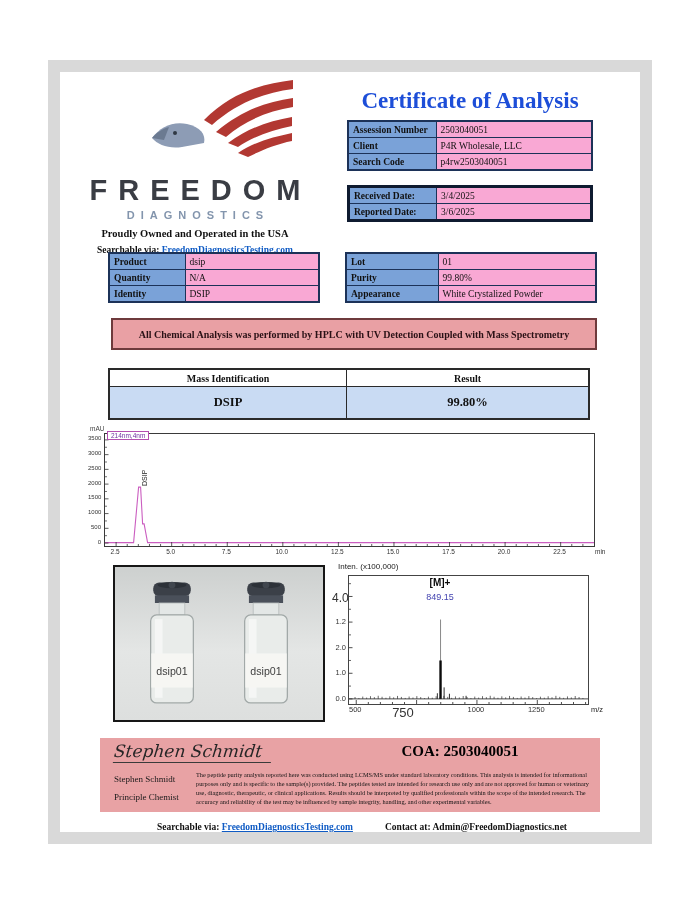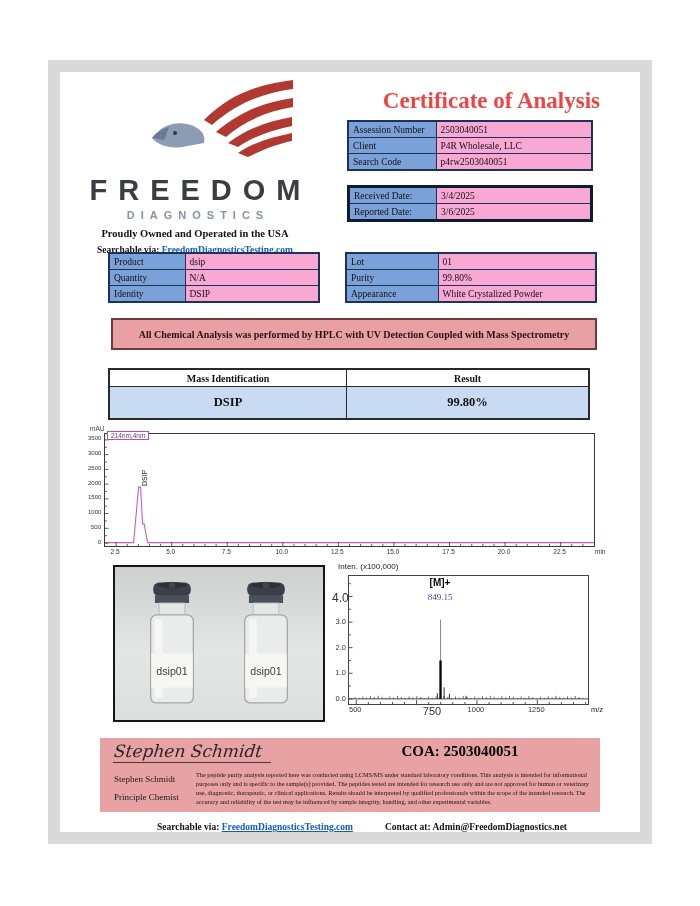--- a/index.html
+++ b/index.html
@@ -13,27 +13,27 @@
   #logo-block{left:10px;top:6px;width:250px;height:176px;}
   #eagle{left:72px;top:2px;width:152px;height:90px;}
   #brand{left:0;top:96px;width:250px;text-align:center;font-family:"Liberation Sans",sans-serif;
          font-weight:bold;font-size:29px;color:#3a3d44;letter-spacing:11px;text-indent:11px;}
   #subbrand{left:0;top:131px;width:250px;text-align:center;font-family:"Liberation Sans",sans-serif;
          font-weight:bold;font-size:11px;color:#8395ad;letter-spacing:6px;text-indent:6px;}
   #tagline{left:0;top:150px;width:250px;text-align:center;font-weight:bold;font-size:10.5px;}
   #logo-search{left:0;top:167px;width:250px;text-align:center;font-weight:bold;font-size:9.5px;}
   a.link{color:#0f5bc4;text-decoration:underline;}
 
-  #title{left:280px;top:16px;width:260px;text-align:right;font-weight:bold;font-size:23px;color:#ef4444;}
+  #title{left:280px;top:16px;width:260px;text-align:center;font-weight:bold;font-size:23px;color:#1d4ed8;}
 
   
   table.bt{border-collapse:collapse;width:100%;table-layout:fixed;}
   table.bt td{border:1.2px solid #1c3258;font-size:9.5px;padding:1px 4px;height:13px;
               overflow:hidden;white-space:nowrap;}
-  table.bt td.lbl{background:#7aa2d8;font-weight:normal;}
+  table.bt td.lbl{background:#7aa2d8;font-weight:bold;}
   table.bt td.val{background:#f9a8d4;}
   #info-table{left:287px;top:48px;width:246px;}
   #info-table table{border:2px solid #1c3258;}
   #dates-table{left:287px;top:113px;width:246px;}
   #dates-table table{border:3px solid #0f1b30;}
   #product-table{left:48px;top:180px;width:212px;}
   #product-table table{border:2px solid #1c3258;}
   #lot-table{left:285px;top:180px;width:252px;}
   #lot-table table{border:2px solid #1c3258;}
 
@@ -64,21 +64,21 @@
   .vial{position:absolute;top:3px;width:82px;height:148px;}
   #vial1{left:16px;} #vial2{left:110px;}
   .vial-label-text{font-family:"Liberation Sans",sans-serif;}
 
   
   #spec{left:270px;top:490px;width:290px;height:156px;}
   #spec-title{left:8px;top:0;font-family:"Liberation Sans",sans-serif;font-size:8px;color:#222;}
   #spec-plotwrap{left:18px;top:13px;width:239px;height:128px;border:1px solid #444;background:#fff;}
   #spec-mplus{left:80px;top:15px;width:60px;text-align:center;font-family:"Liberation Sans",sans-serif;
               font-weight:bold;font-size:10px;color:#0a0a0a;}
-  #spec-mz-val{left:80px;top:30px;width:60px;text-align:center;font-family:Liberation Serif, serif;
+  #spec-mz-val{left:80px;top:30px;width:60px;text-align:center;font-family:Liberation Sans, sans-serif;
                font-size:9px;color:#4343b0;}
   #spec-xunit{left:261px;top:143px;font-family:"Liberation Sans",sans-serif;font-size:7.5px;color:#222;}
 
   
   #signature{left:40px;top:666px;width:500px;height:74px;background:#e8a2a4;}
   #sig-script{left:14px;top:3px;width:158px;font-family:"DejaVu Serif",serif;font-style:italic;
               font-size:17px;color:#262626;transform:skewX(-6deg);border-bottom:1.2px solid #3a3a3a;
               padding-bottom:1px;}
   #sig-coa{left:260px;top:5px;width:200px;text-align:center;font-weight:bold;font-size:15px;color:#000;}
   #sig-name{left:14px;top:36px;font-size:9px;color:#1a1a1a;}
@@ -437,27 +437,27 @@
             <line x1="0" y1="84.47999999999999" x2="2" y2="84.47999999999999" stroke="#222" stroke-width="0.7"></line>
             <line x1="0" y1="58.879999999999995" x2="2" y2="58.879999999999995" stroke="#222" stroke-width="0.7"></line>
             <line x1="0" y1="33.279999999999994" x2="2" y2="33.279999999999994" stroke="#222" stroke-width="0.7"></line>
             <line x1="0" y1="7.679999999999995" x2="2" y2="7.679999999999995" stroke="#222" stroke-width="0.7"></line>
           </svg>
     </div>
     <div id="spec-mplus" class="abs">[M]+</div>
     <div id="spec-mz-val" class="abs">849.15</div>
     <div id="spec-xunit" class="abs">m/z</div>
   <div class="tick" style="left: 11.2424px; top: 143px; width: 28px; text-align: center; font-size: 7.5px;">500</div>
-        <div class="tick" style="left: 88px; top: 143px; width: 28px; text-align: center; font-size: 11px;">750</div>
+        <div class="tick" style="left: 59px; top: 143px; width: 28px; text-align: center; font-size: 13px;">750</div>
         <div class="tick" style="left: 131.949px; top: 143px; width: 28px; text-align: center; font-size: 7.5px;">1000</div>
         <div class="tick" style="left: 192.303px; top: 143px; width: 28px; text-align: center; font-size: 7.5px;">1250</div>
         <div class="tick" style="left: 2px; top: 131.88px; width: 14px; text-align: right; font-size: 7.5px;">0.0</div>
         <div class="tick" style="left: 2px; top: 106.28px; width: 14px; text-align: right; font-size: 7.5px;">1.0</div>
         <div class="tick" style="left: 2px; top: 80.68px; width: 14px; text-align: right; font-size: 7.5px;">2.0</div>
-        <div class="tick" style="left: 2px; top: 55.08px; width: 14px; text-align: right; font-size: 7.5px;">3.0</div>
+        <div class="tick" style="left: 2px; top: 55.08px; width: 14px; text-align: right; font-size: 7.5px;">1.2</div>
         <div class="tick" style="left: 2px; top: 29.48px; width: 14px; text-align: right; font-size: 12px;">4.0</div>
       </div>
 
   <div id="signature" class="abs">
     <div id="sig-script" class="abs">Stephen Schmidt</div>
     <div id="sig-coa" class="abs">COA: 2503040051</div>
     <div id="sig-name" class="abs">Stephen Schmidt</div>
     <div id="sig-title" class="abs">Principle Chemist</div>
     <div id="sig-disc" class="abs">The peptide purity analysis reported here was conducted using LCMS/MS under standard laboratory conditions. This analysis is intended for informational purposes only and is specific to the sample(s) provided. The peptides tested are intended for research use only and are not approved for human or veterinary use, diagnostic, therapeutic, or clinical applications. Results should be interpreted by qualified professionals within the scope of the intended research. The accuracy and reliability of the test may be influenced by sample integrity, handling, and other experimental variables.</div>
   </div>

